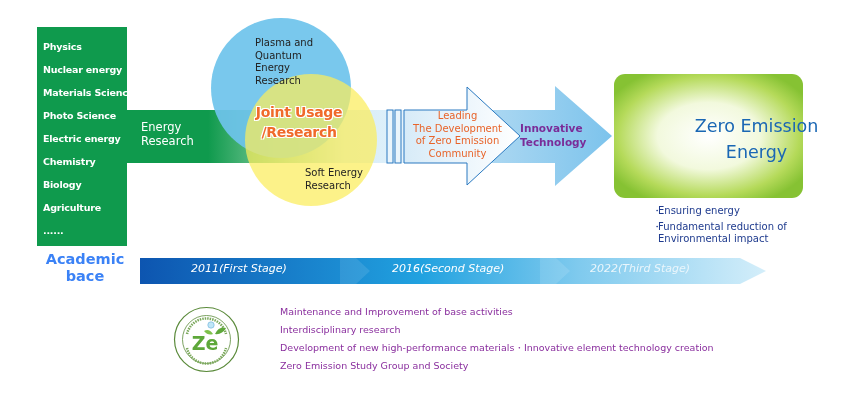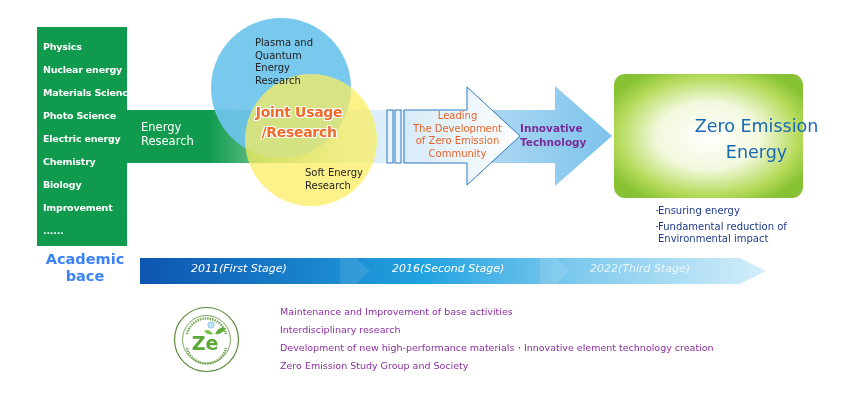--- a/index.html
+++ b/index.html
@@ -98,21 +98,21 @@
 
 <div class="abs academic-col"></div>
 <ul class="abs disc-list">
   <li>Physics</li>
   <li>Nuclear energy</li>
   <li>Materials Science</li>
   <li>Photo Science</li>
   <li>Electric energy</li>
   <li>Chemistry</li>
   <li>Biology</li>
-  <li>Improvement</li>
+  <li>Agriculture</li>
   <li>......</li>
 </ul>
 
 <div class="abs energy-research">
   <div>Energy</div>
   <div>Research</div>
 </div>
 
 <div class="abs plasma-label">
   <div>Plasma and</div>

